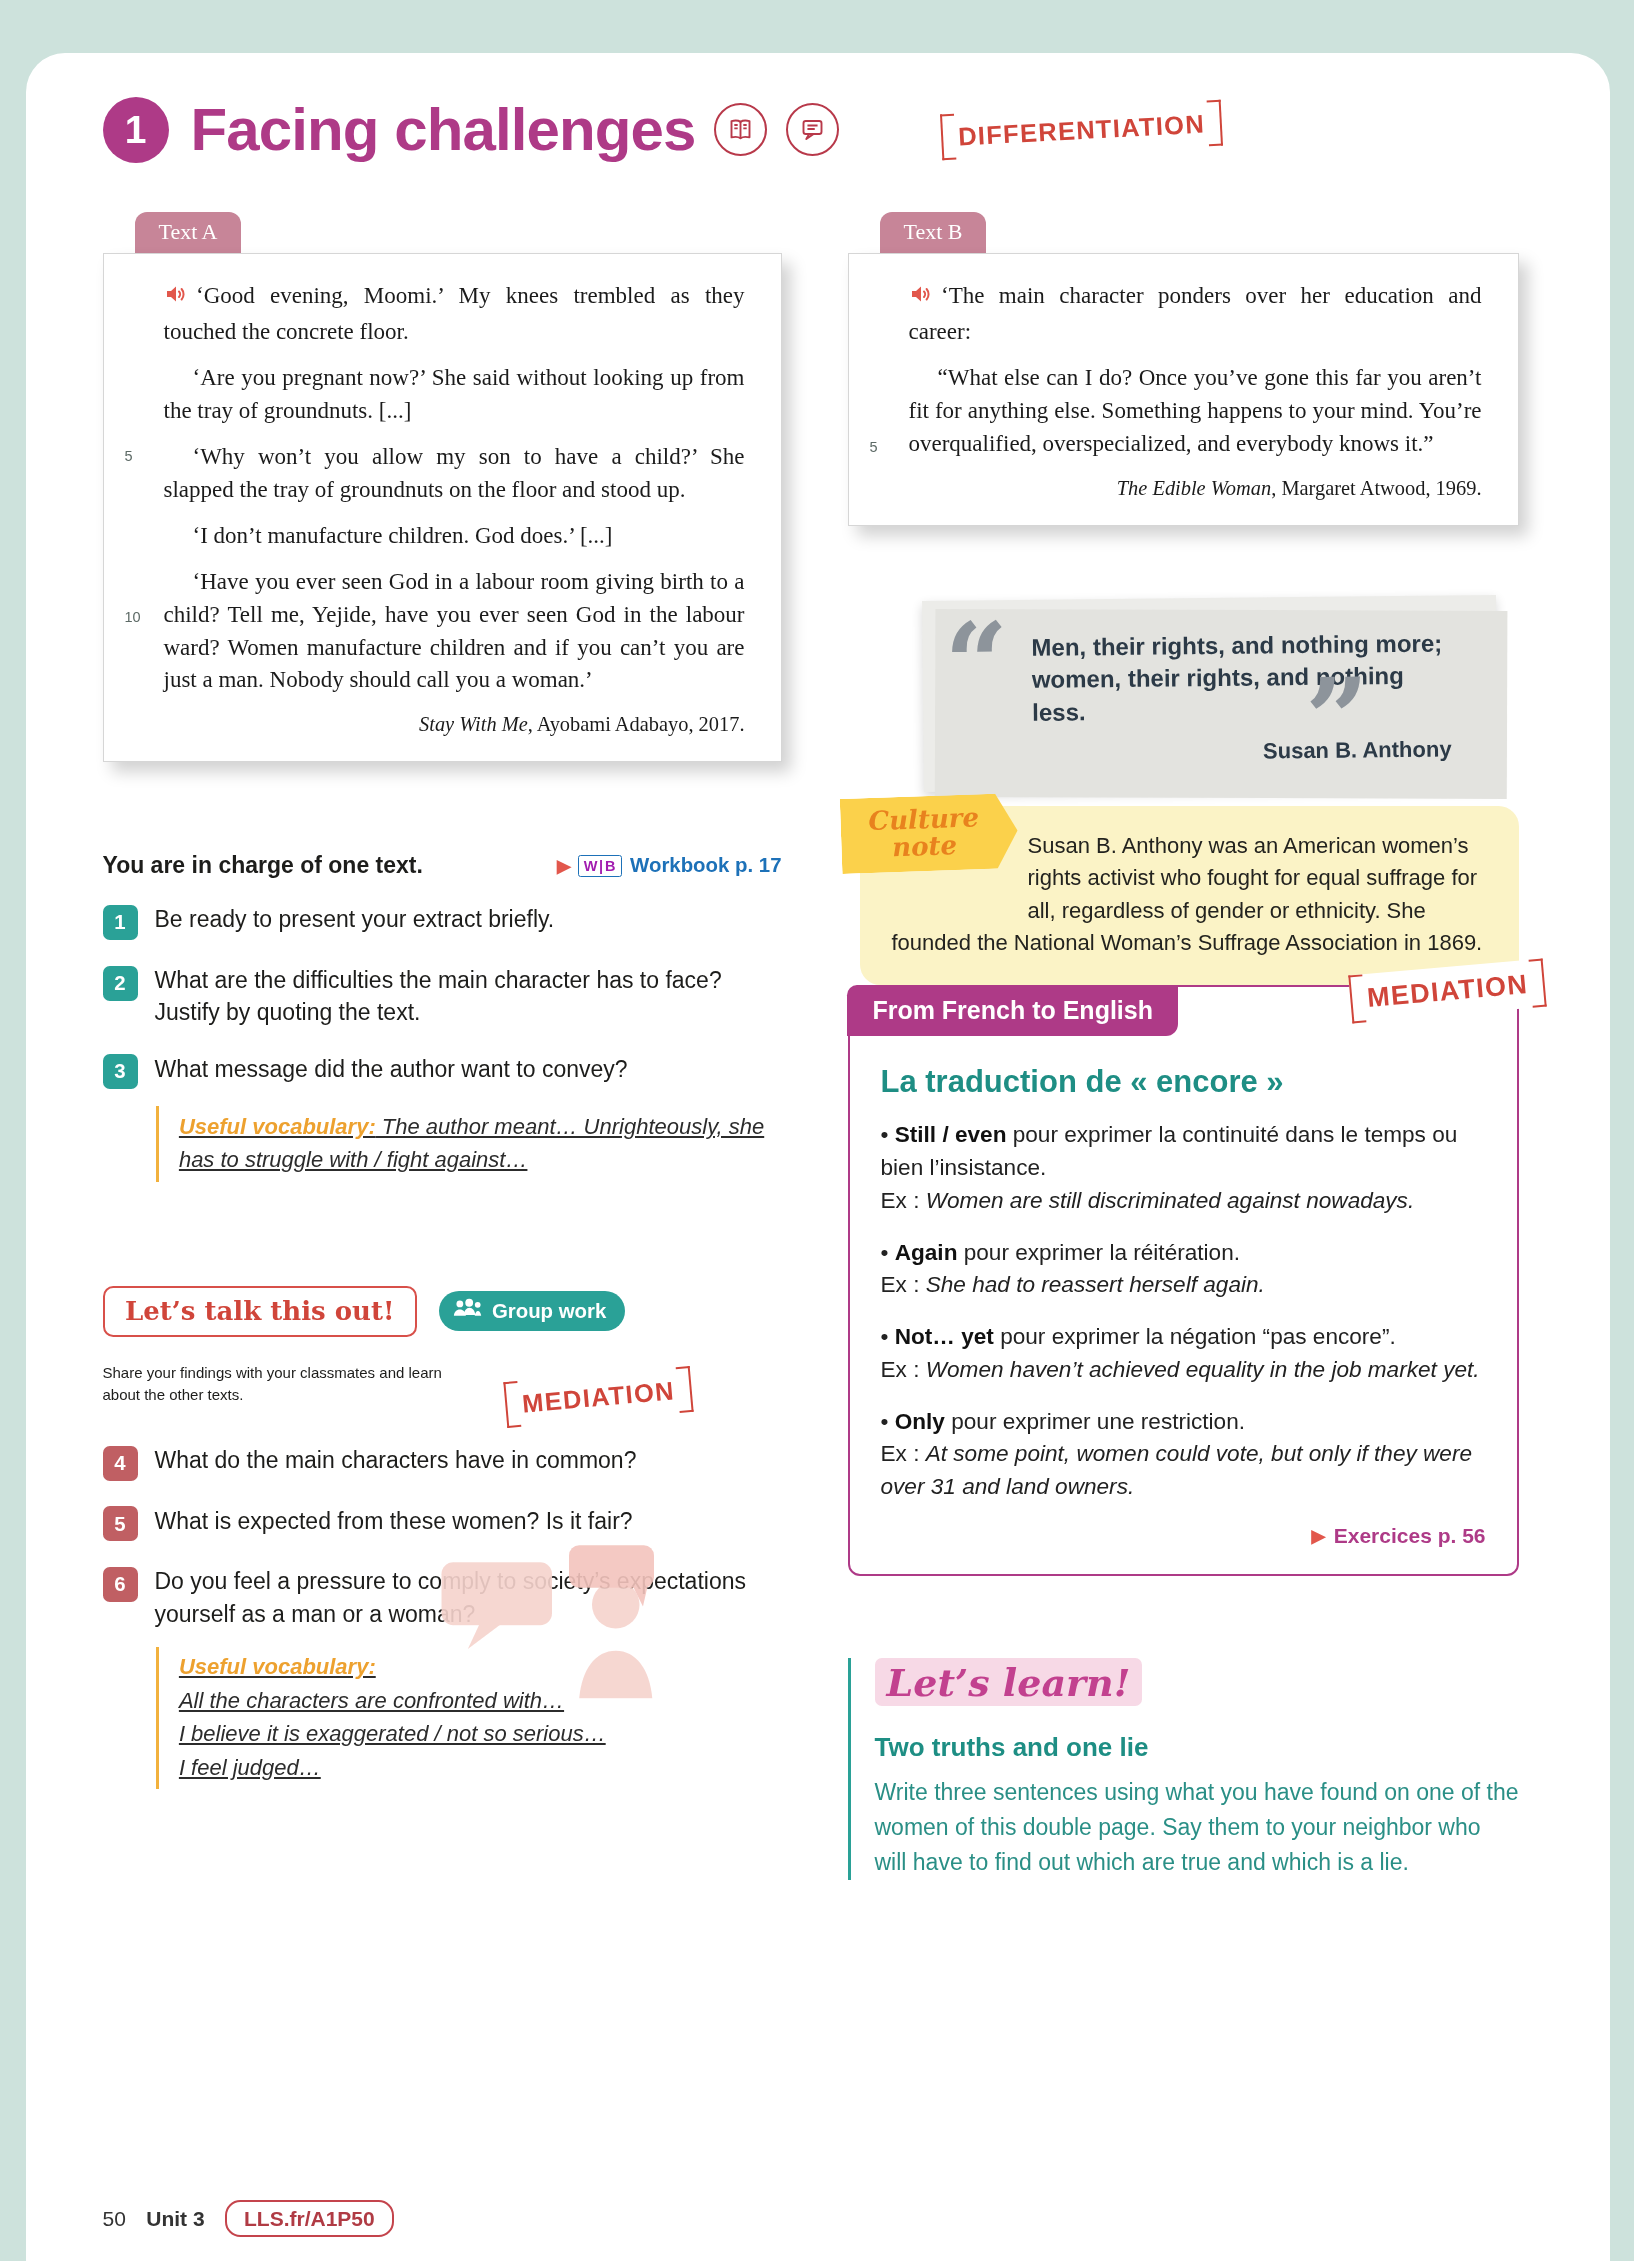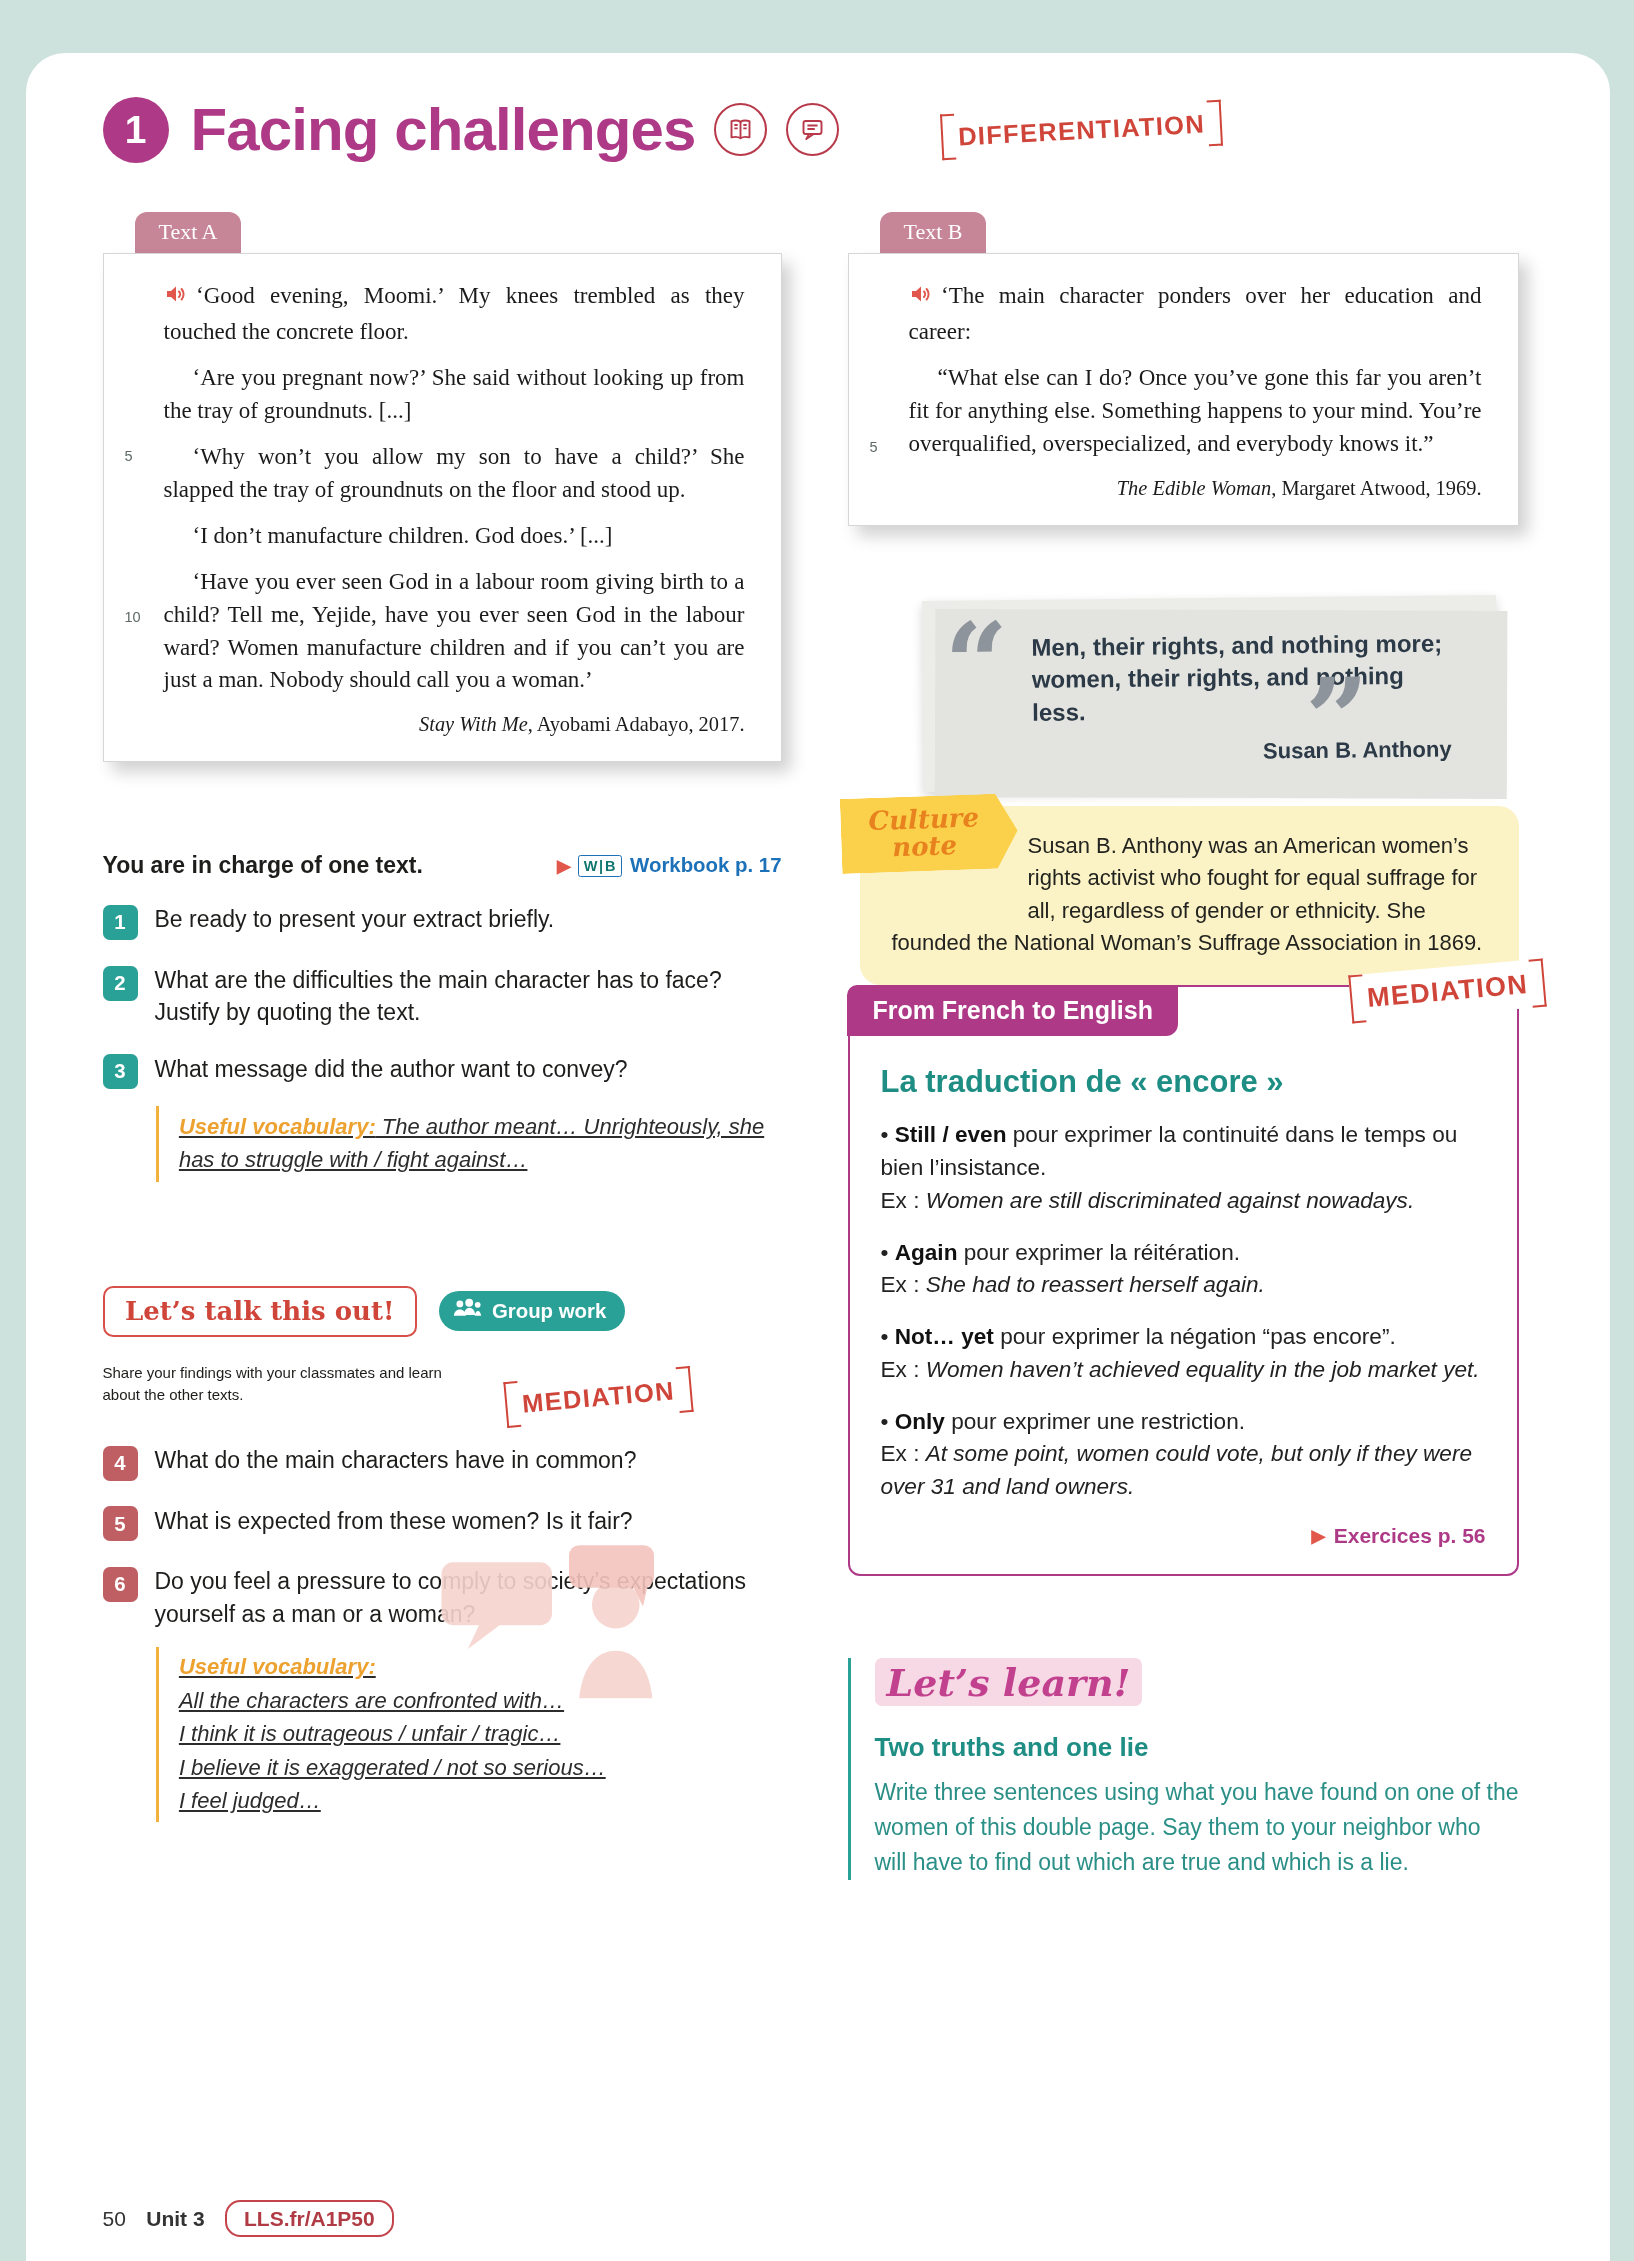--- a/index.html
+++ b/index.html
@@ -98,21 +98,21 @@
     transform:rotate(-2deg);
     clip-path:polygon(0 0,88% 0,100% 50%,88% 100%,0 100%);
   }
   .culture-spacer{float:left;width:136px;height:75px;}
   
   .tasks-head-row{display:flex;justify-content:space-between;align-items:center;margin-top:90px;}
   .tasks-heading{font-weight:bold;font-size:23px;}
   .res-link{display:flex;align-items:center;gap:7.7px;color:#1d71b8;font-weight:bold;font-size:20.4px;cursor:pointer;}
   .tri{color:#e2574c;font-size:18px;}
   .wb-badge{
-    border:1.7px solid #1d71b8;color:#0f766e;font-weight:bold;font-size:14.5px;
+    border:1.7px solid #1d71b8;color:#a21caf;font-weight:bold;font-size:14.5px;
     padding:1.7px 4.3px;letter-spacing:1.7px;border-radius:2.6px;
   }
   .q{display:flex;gap:17px;margin-top:24px;font-size:23px;line-height:1.4;align-items:flex-start;}
   .qnum{
     flex:none;width:35px;height:35px;border-radius:6.8px;color:#fff;
     font-weight:bold;font-size:20.4px;display:flex;align-items:center;justify-content:center;
     margin-top:1.7px;
   }
   .qnum.teal{background:#2aa197;}
   .qnum.red{background:#c05f63;}
@@ -302,21 +302,20 @@
             </g>
             <g fill="#f3c4bd">
               <rect x="160" y="0" width="100" height="50" rx="12"></rect>
               <path d="M235 48l12 24 6-26z"></path>
             </g>
           </svg>
         </div>
         <div class="vocab">
           <div class="vocab-label">Useful vocabulary:</div>
           <div>All the characters are confronted with…</div>
-          <div>I think it is outrageous / unfair / tragic…</div>
           <div>I believe it is exaggerated / not so serious…</div>
           <div>I feel judged…</div>
         </div>
       </div>
 
     </div>
 
     <div class="col-right">
 
       <div class="textbox-wrap">

